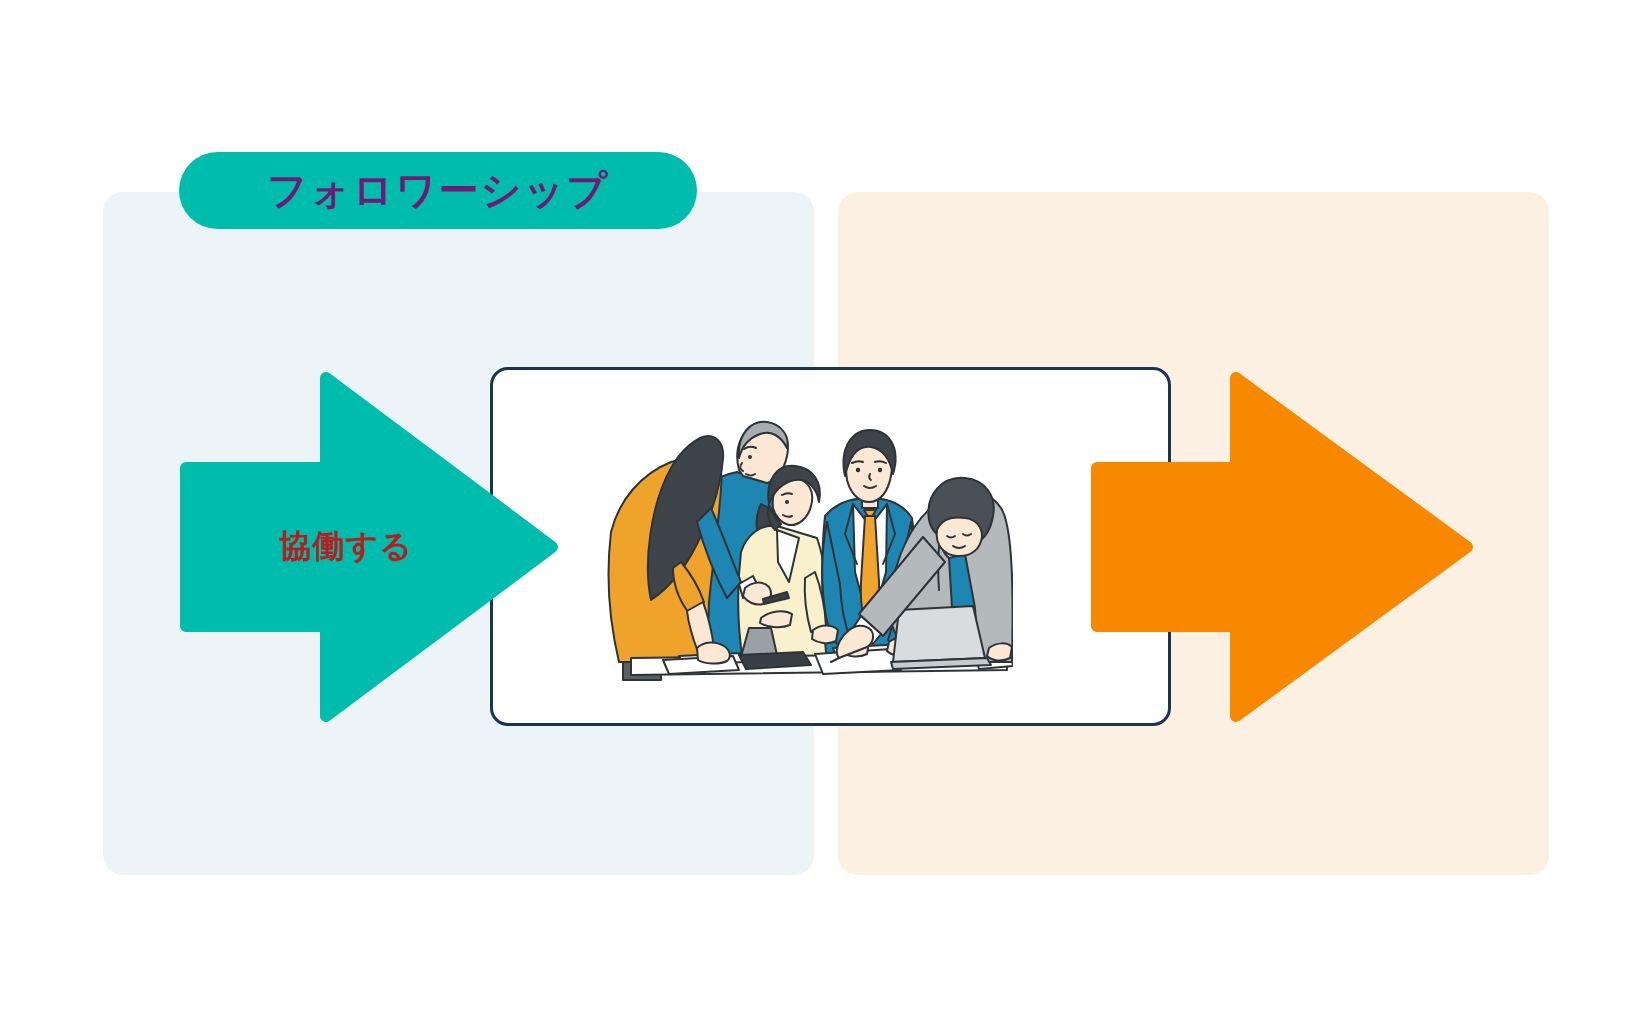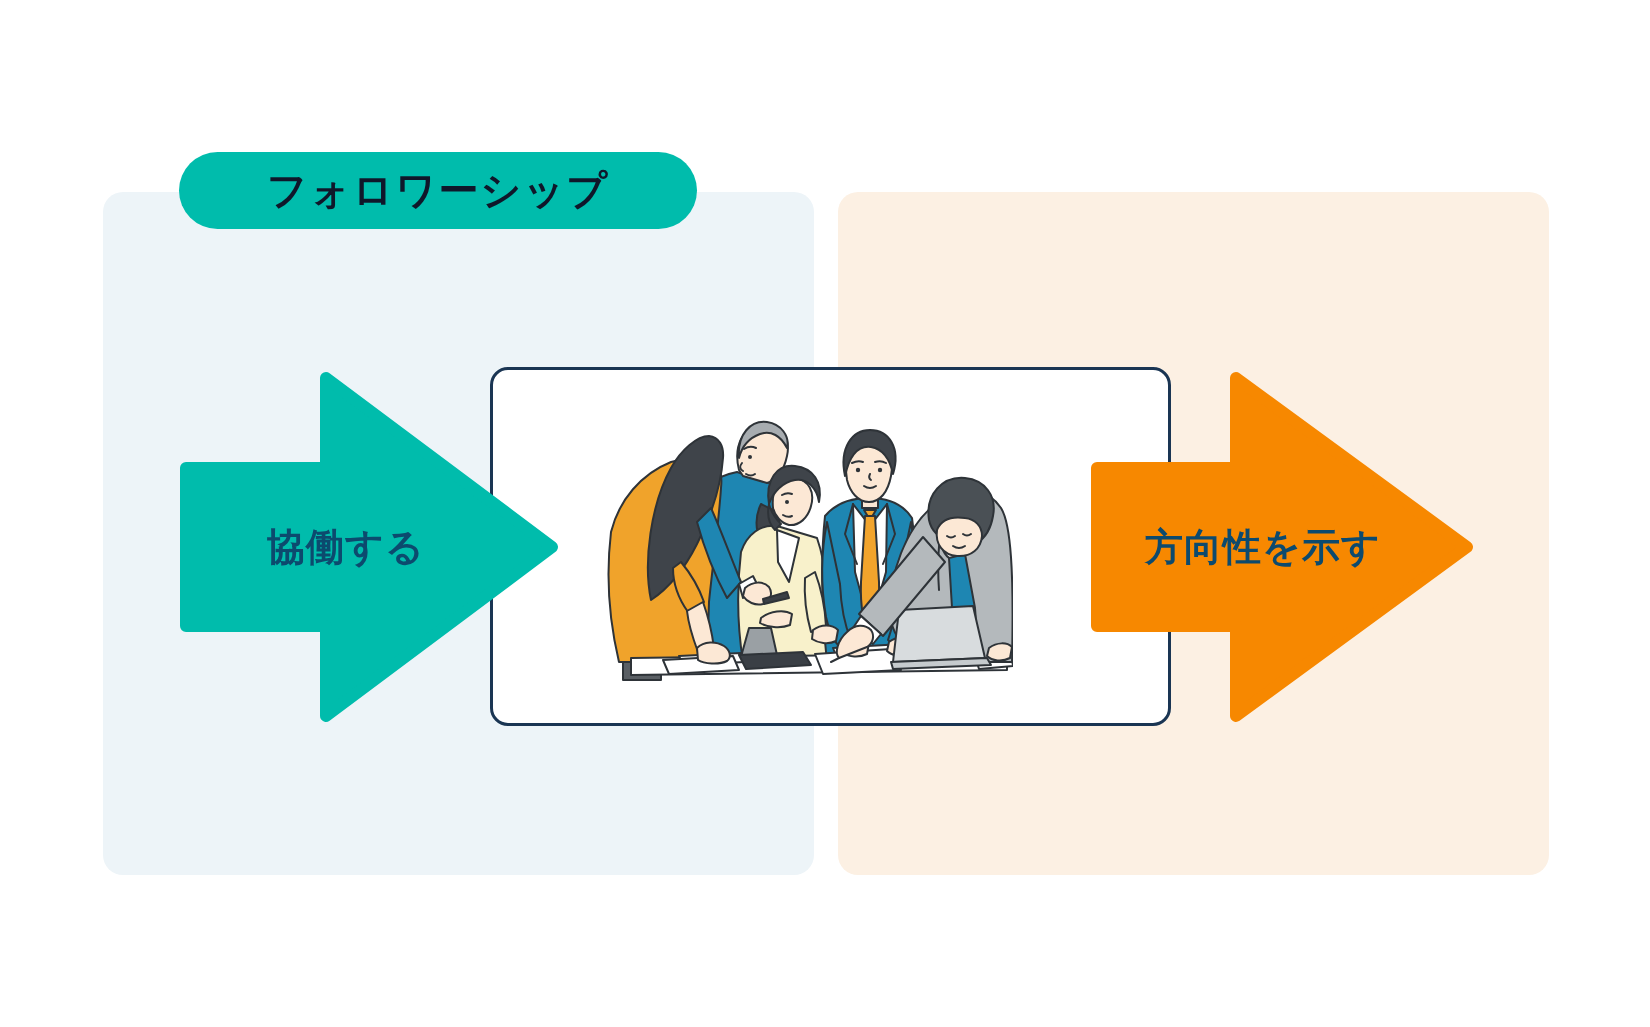--- a/index.html
+++ b/index.html
@@ -13,28 +13,28 @@
   .card{
     position:absolute;left:490px;top:367px;width:681px;height:359px;box-sizing:border-box;
     background:#fff;border:3px solid var(--card-border,#1A3553);border-radius:18px;z-index:2;
   }
   .illustration{position:absolute;left:593px;top:412px;width:420px;height:270px;z-index:2;}
   .arrow-layer{position:absolute;left:0;top:0;width:1650px;height:1027px;z-index:3;pointer-events:none;}
   .arrow-teal{fill:var(--teal,#00BCAC);stroke:var(--teal,#00BCAC);stroke-width:12;stroke-linejoin:round;}
   .arrow-orange{fill:var(--orange,#F78800);stroke:var(--orange,#F78800);stroke-width:12;stroke-linejoin:round;}
   .arrow-label{
     position:absolute;display:flex;align-items:center;justify-content:center;z-index:3;
-    color:#0c4a6e;font-size:38px;font-weight:700;letter-spacing:1px;white-space:nowrap;
+    color:#b91c1c;font-size:32px;font-weight:700;letter-spacing:1px;white-space:nowrap;
   }
   .arrow-label-left{left:186px;top:468px;width:320px;height:158px;}
   .arrow-label-right{left:1097px;top:468px;width:332px;height:158px;}
   .badge{
     position:absolute;top:152px;height:77px;border-radius:40px;z-index:4;
     display:flex;align-items:center;justify-content:center;
-    color:#0f172a;font-size:40px;font-weight:700;letter-spacing:2px;white-space:nowrap;
+    color:#701a75;font-size:40px;font-weight:700;letter-spacing:2px;white-space:nowrap;
   }
   .badge-left{left:179px;width:518px;background:var(--teal,#00BCAC);}
   .badge-right{left:907px;width:488px;background:var(--orange,#F78800);}
   .ill-line{stroke:#2E3338;stroke-width:2;stroke-linejoin:round;stroke-linecap:round;}
 </style>
 </head>
 <body>
 
 <div class="canvas">
 
@@ -155,19 +155,18 @@
       </g>
     </g>
   </svg>
 
   <svg class="arrow-layer" viewBox="0 0 1650 1027" aria-hidden="true">
     <path class="arrow-teal" d="M186 468 L326 468 L326 378 L552 547 L326 716 L326 626 L186 626 Z"></path>
     <path class="arrow-orange" d="M1097 468 L1236 468 L1236 378 L1467 547 L1236 716 L1236 626 L1097 626 Z"></path>
   </svg>
 
   <div class="arrow-label arrow-label-left">協働する</div>
-  <div class="arrow-label arrow-label-right">方向性を示す</div>
 
   <div class="badge badge-left">
     <span>フォロワーシップ</span>
   </div>
 
 </div>
 
 </body></html>

